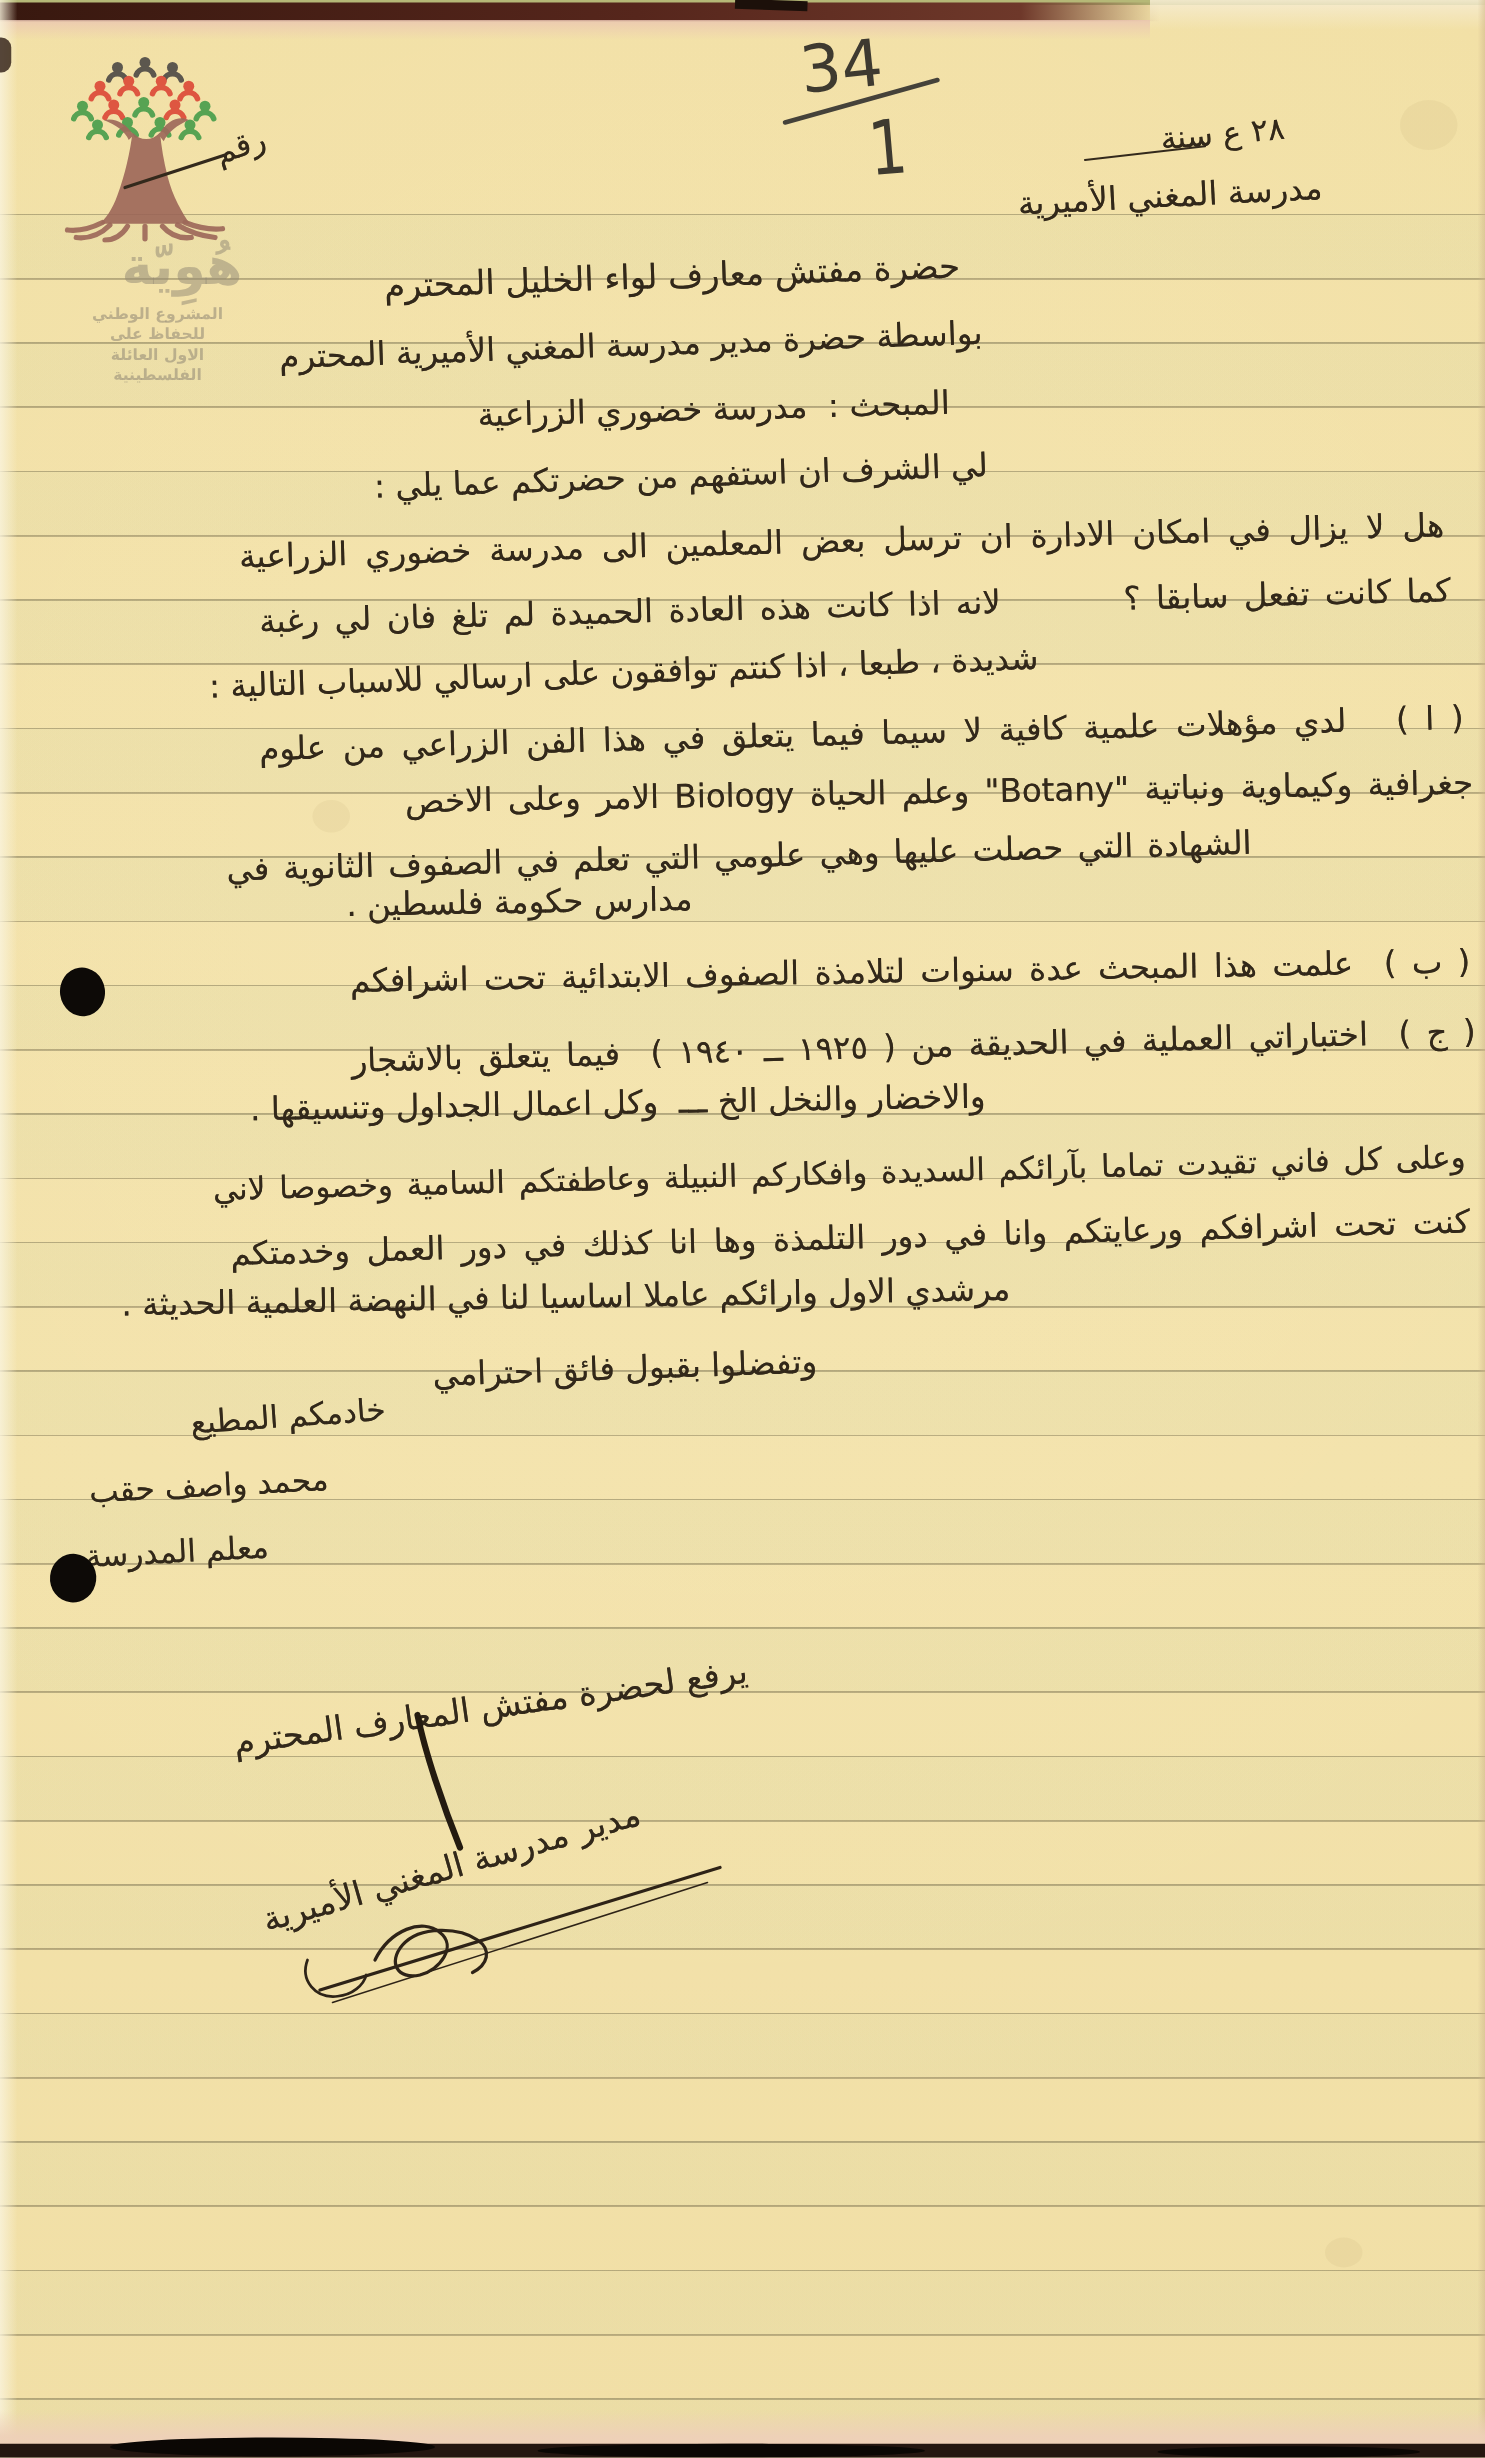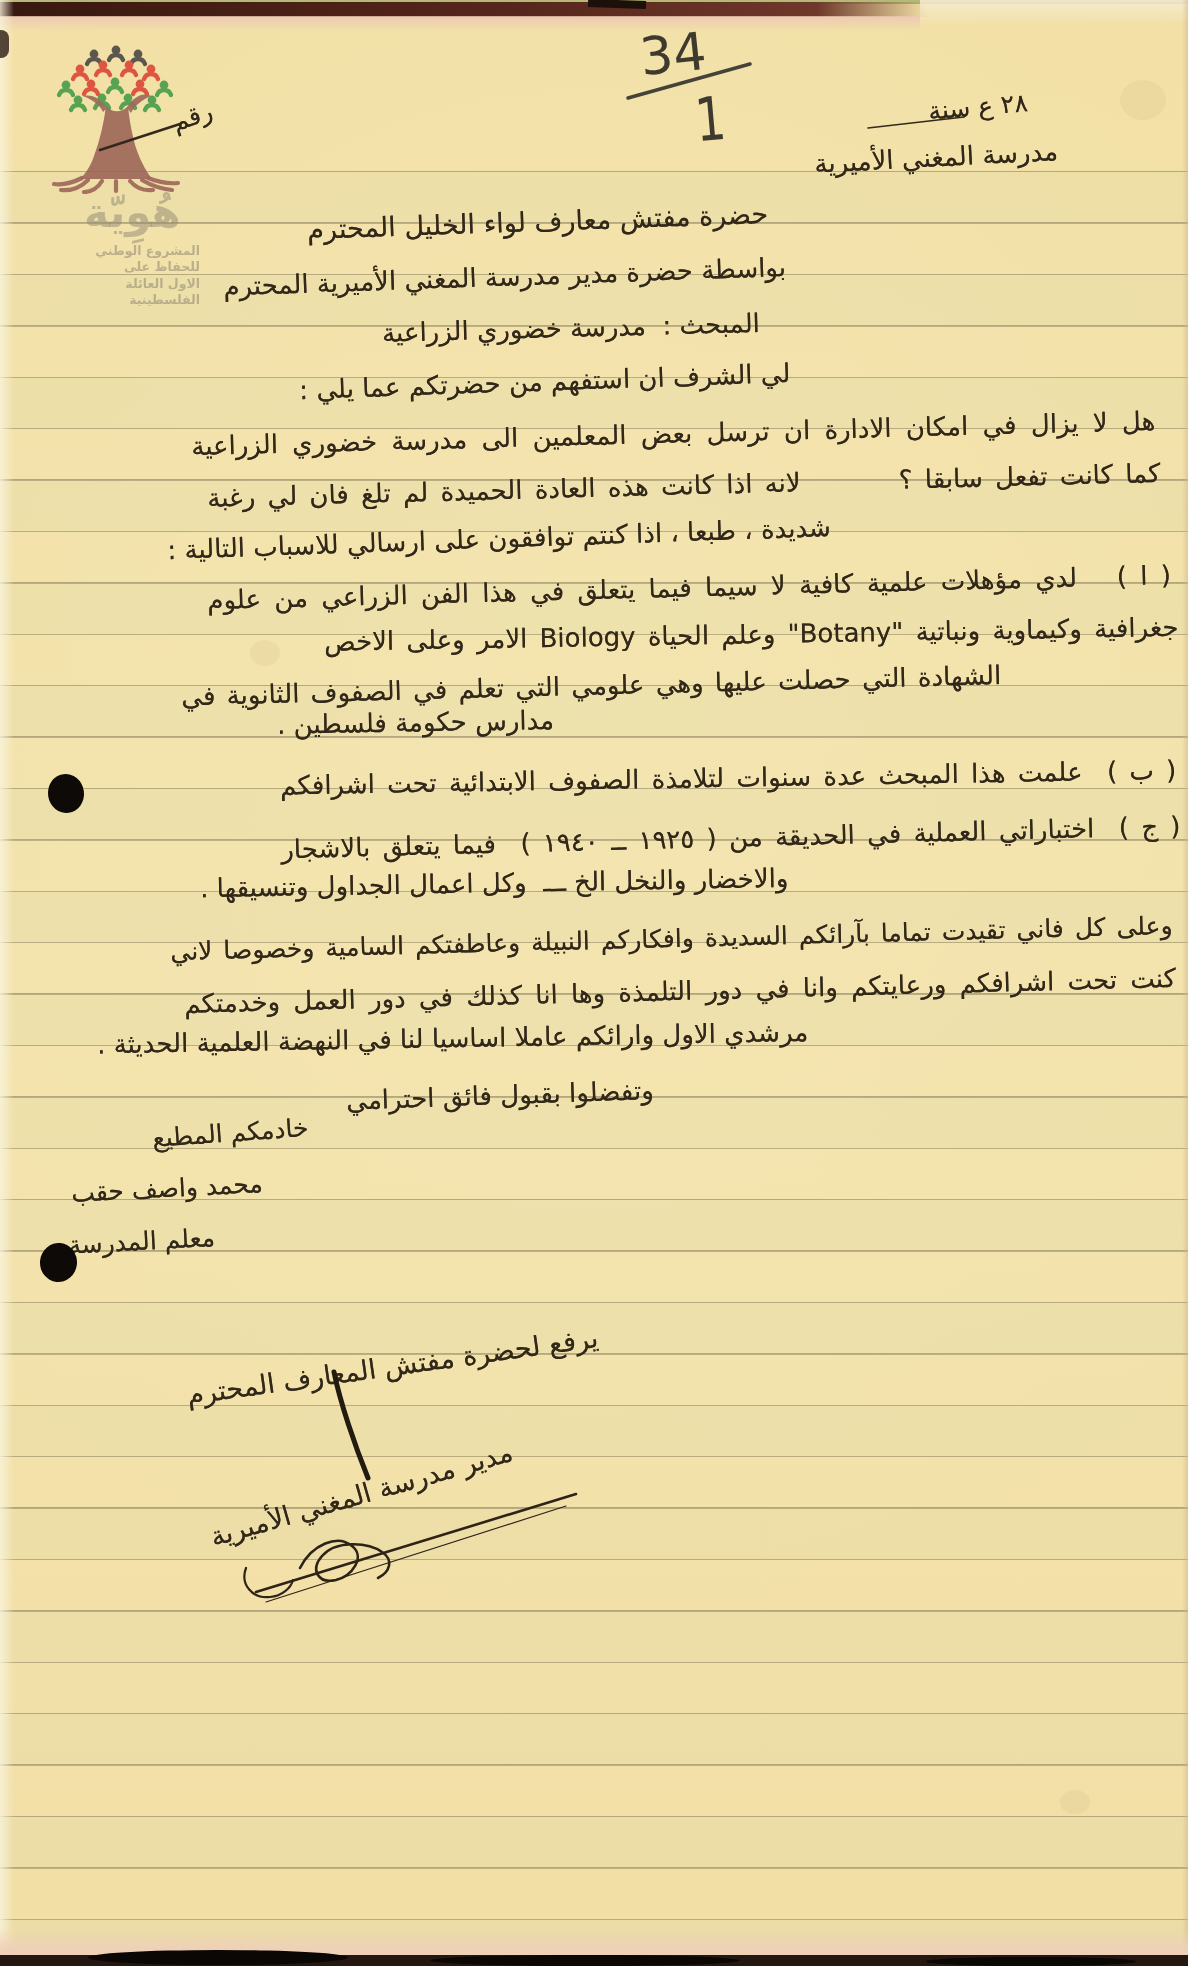--- a/index.html
+++ b/index.html
@@ -38,23 +38,23 @@
   .bblob{position:absolute;background:#0b0704;border-radius:50%;}
   .bblob1{left:88px;bottom:1px;width:260px;height:15px;}
   .bblob2{left:430px;bottom:0;width:310px;height:11px;}
   .bblob3{right:52px;bottom:0;width:210px;height:9px;}
   
   .hole{position:absolute;background:#0d0a07;border-radius:50%;}
   .hole1{left:48px;top:774px;width:36px;height:39px;transform:rotate(-8deg);}
   .hole2{left:40px;top:1243px;width:37px;height:39px;transform:rotate(6deg);}
   
   .logo{position:absolute;left:50px;top:42px;width:134px;height:152px;opacity:.95;}
-  .wm-word{position:absolute;left:84px;top:188px;width:110px;text-align:left;
+  .wm-word{position:absolute;left:84px;top:188px;width:110px;text-align:right;
     font-size:42px;font-weight:bold;color:rgba(148,138,116,.52);}
-  .wm-org{position:absolute;left:52px;top:243px;width:148px;text-align:right;
+  .wm-org{position:absolute;left:52px;top:243px;width:148px;text-align:center;
     font-size:12.5px;font-weight:bold;line-height:1.3;color:rgba(152,142,120,.6);direction:rtl;}
   
   .hl{position:absolute;direction:rtl;white-space:pre;line-height:1;
       color:#32281a;text-shadow:0 0 .5px rgba(50,40,26,.75);
       font-family:"DejaVu Sans",sans-serif;transform-origin:right center;}
   #l1{top:200px;right:420px;font-size:27px;transform:rotate(-2deg);}
   #l2{top:254px;right:402px;font-size:26px;transform:rotate(-2deg);}
   #l3{top:310px;right:428px;font-size:26px;transform:rotate(-1.5deg);}
   #l4{top:360px;right:398px;font-size:26px;transform:rotate(-2deg);}
   #l5{top:408px;right:33px;font-size:26px;word-spacing:6px;transform:rotate(-1.5deg);}

